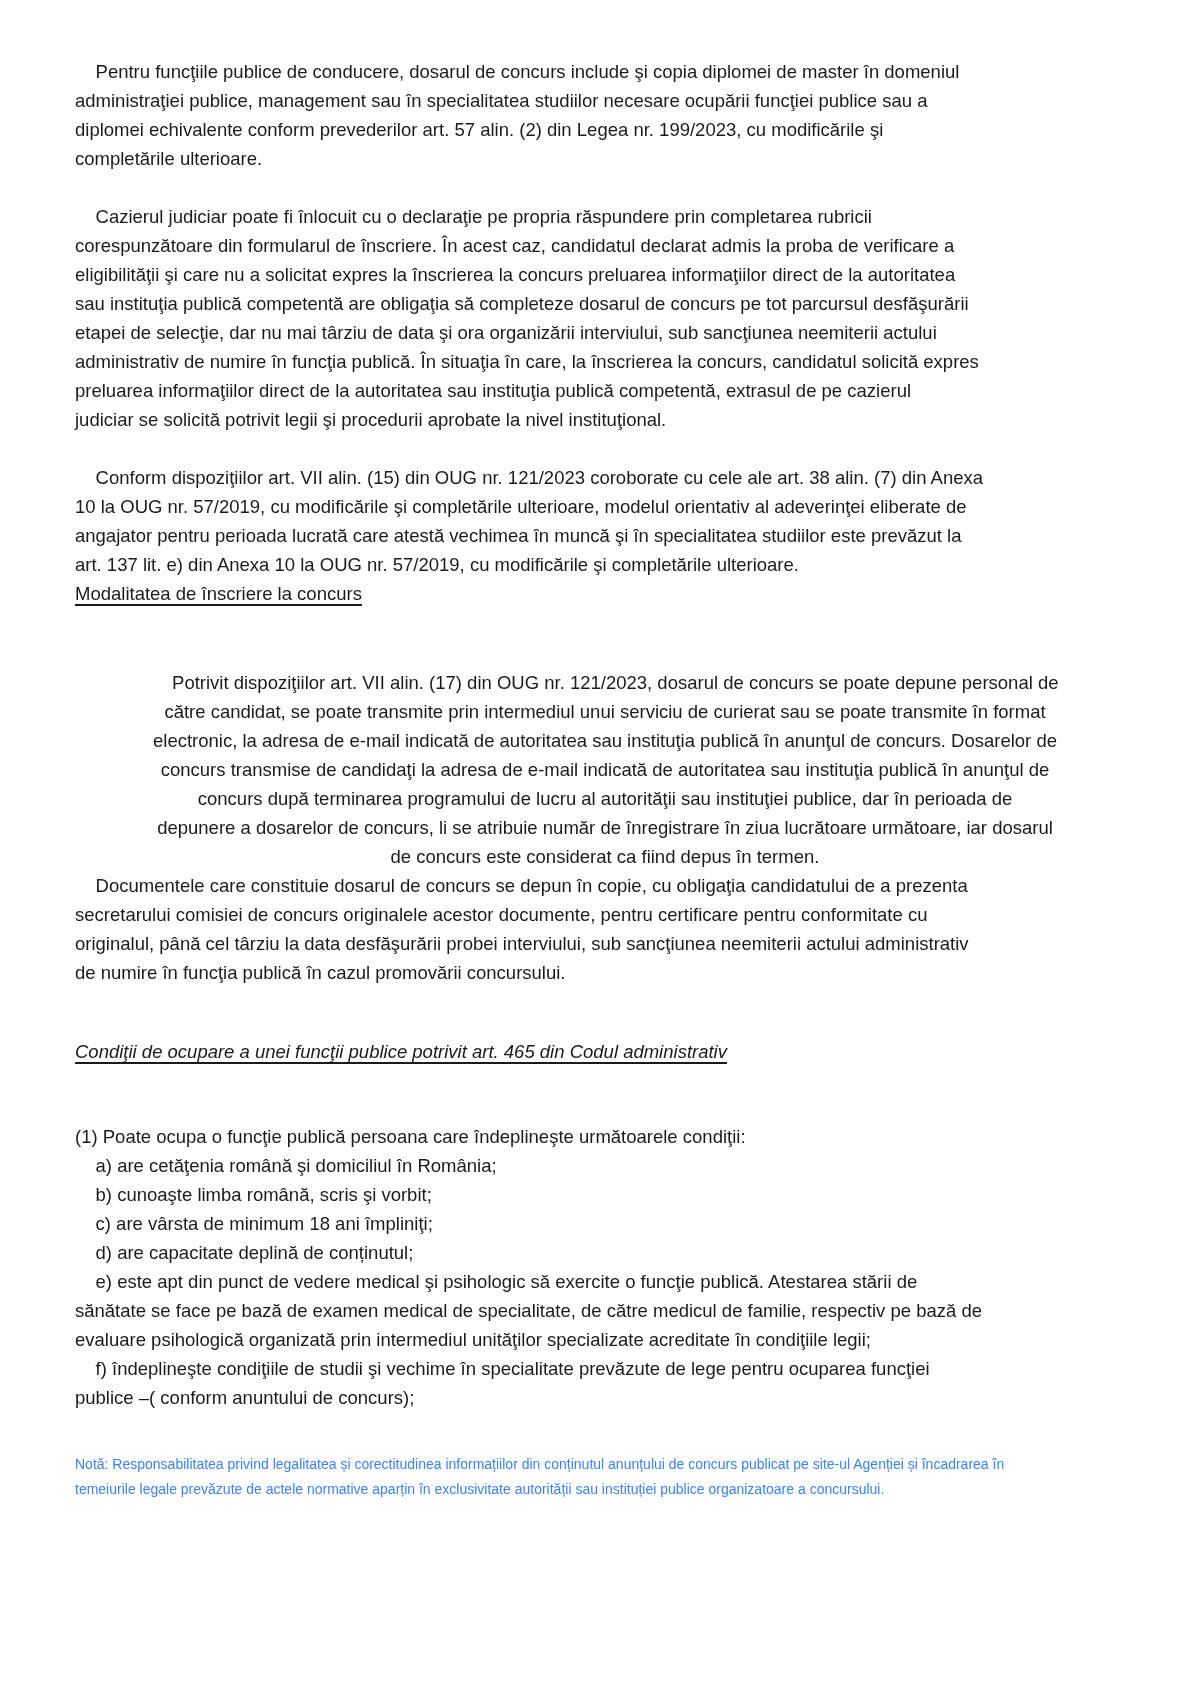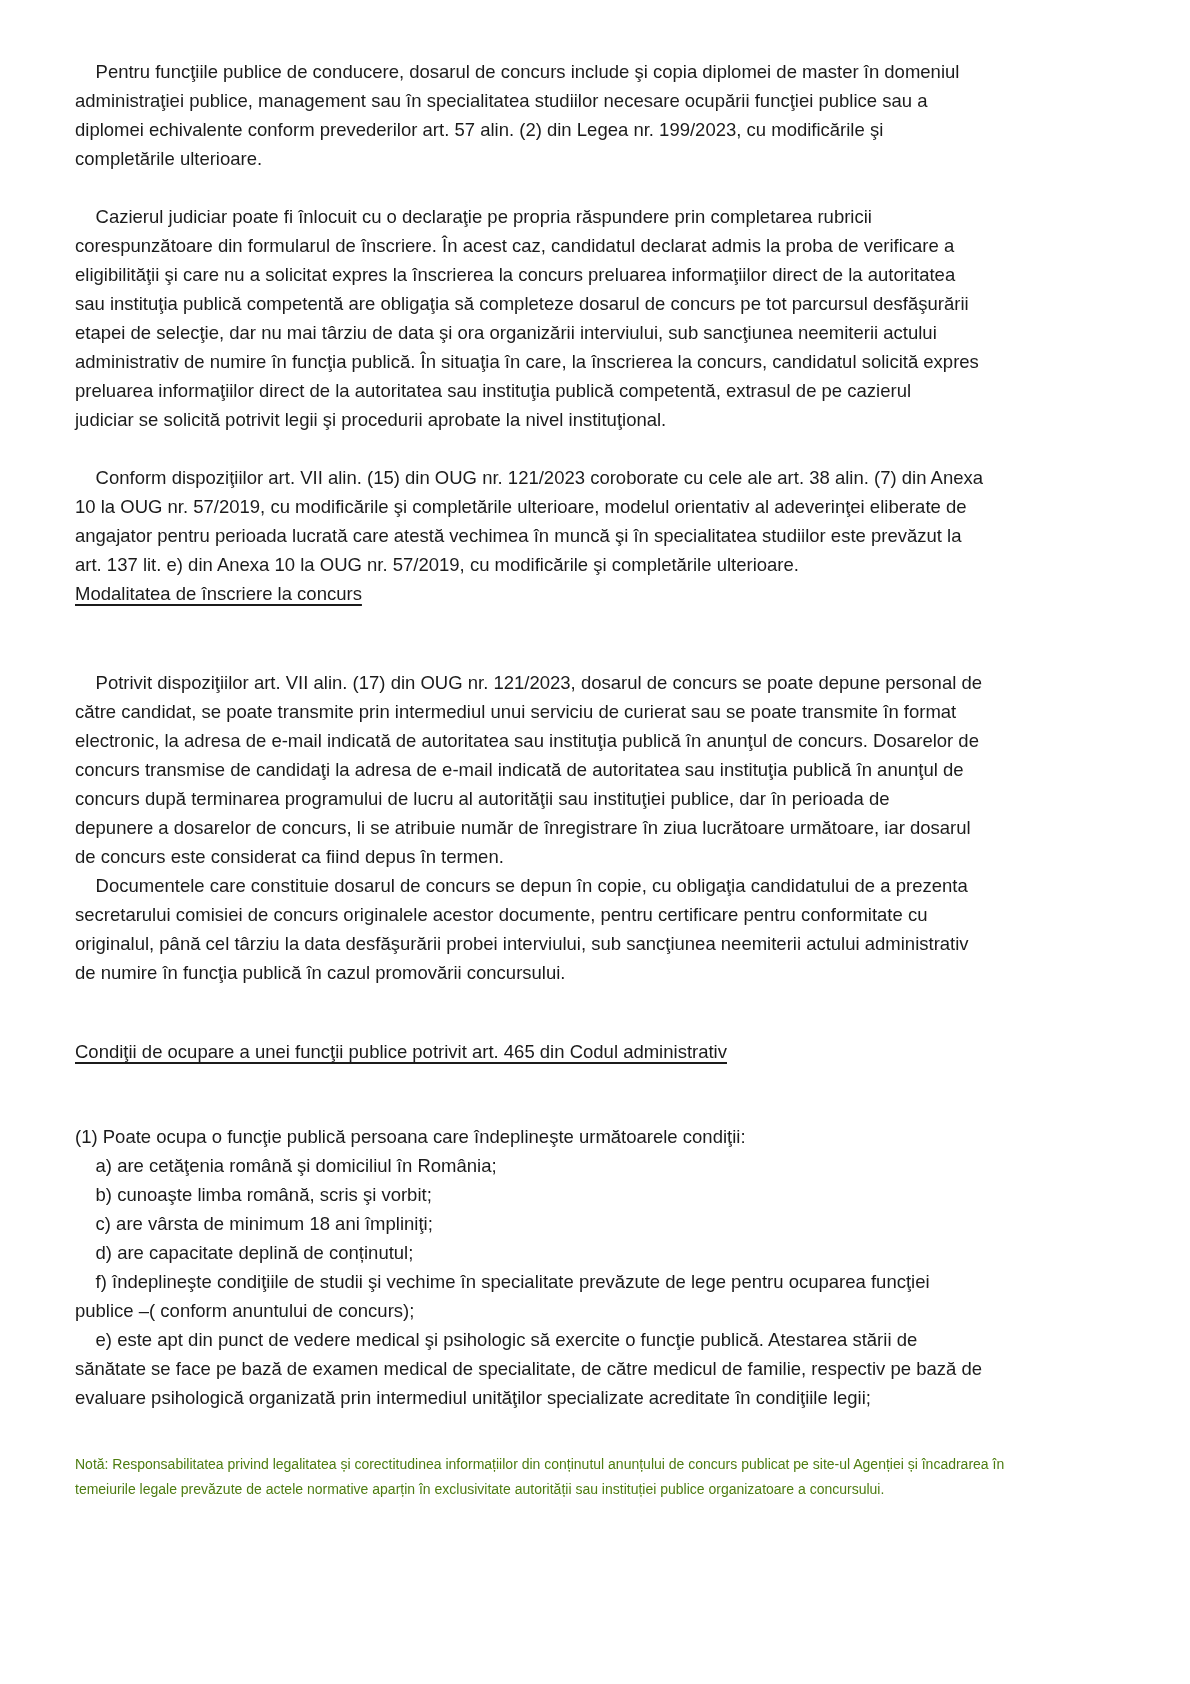--- a/index.html
+++ b/index.html
@@ -35,36 +35,38 @@
   }
   .heading {
     text-decoration: underline;
     text-decoration-thickness: 1.5px;
     text-underline-offset: 4px;
   }
   .heading-inscriere {
   }
   .after-heading-1 {
     margin-top: 60px;
+    text-align: center;
   }
   .heading-conditii {
     margin-top: 50px;
+    font-style: italic;
   }
   .conditions-intro {
     margin-top: 56px;
   }
   .footer {
     margin-top: 40px;
   }
   .footer p {
     margin: 0;
     font-size: 14px;
     line-height: 25px;
     white-space: pre-wrap;
-    color: #4d7c0f;
+    color: #3b82f6;
   }
 </style>
 </head>
 <body>
 
 <div class="page">
 
   <p class="para">    Pentru funcţiile publice de conducere, dosarul de concurs include şi copia diplomei de master în domeniul
 administraţiei publice, management sau în specialitatea studiilor necesare ocupării funcţiei publice sau a
 diplomei echivalente conform prevederilor art. 57 alin. (2) din Legea nr. 199/2023, cu modificările şi
@@ -101,25 +103,25 @@
 
   <h2 class="heading heading-conditii">Condiţii de ocupare a unei funcţii publice potrivit art. 465 din Codul administrativ</h2>
 
   <p class="intro conditions-intro">(1) Poate ocupa o funcţie publică persoana care îndeplineşte următoarele condiţii:</p>
 
   <div class="conditions">
     <p class="item">    a) are cetăţenia română şi domiciliul în România;</p>
     <p class="item">    b) cunoaşte limba română, scris şi vorbit;</p>
     <p class="item">    c) are vârsta de minimum 18 ani împliniţi;</p>
     <p class="item">    d) are capacitate deplină de conținutul;</p>
-    <p class="item">    f) îndeplineşte condiţiile de studii şi vechime în specialitate prevăzute de lege pentru ocuparea funcţiei
-publice –( conform anuntului de concurs);</p>
     <p class="item">    e) este apt din punct de vedere medical şi psihologic să exercite o funcţie publică. Atestarea stării de
 sănătate se face pe bază de examen medical de specialitate, de către medicul de familie, respectiv pe bază de
 evaluare psihologică organizată prin intermediul unităţilor specializate acreditate în condiţiile legii;</p>
+    <p class="item">    f) îndeplineşte condiţiile de studii şi vechime în specialitate prevăzute de lege pentru ocuparea funcţiei
+publice –( conform anuntului de concurs);</p>
   </div>
 
   <div class="footer">
     <p>Notă: Responsabilitatea privind legalitatea și corectitudinea informațiilor din conținutul anunțului de concurs publicat pe site-ul Agenției și încadrarea în
 temeiurile legale prevăzute de actele normative aparțin în exclusivitate autorității sau instituției publice organizatoare a concursului.</p>
   </div>
 
 </div>
 
 </body></html>

